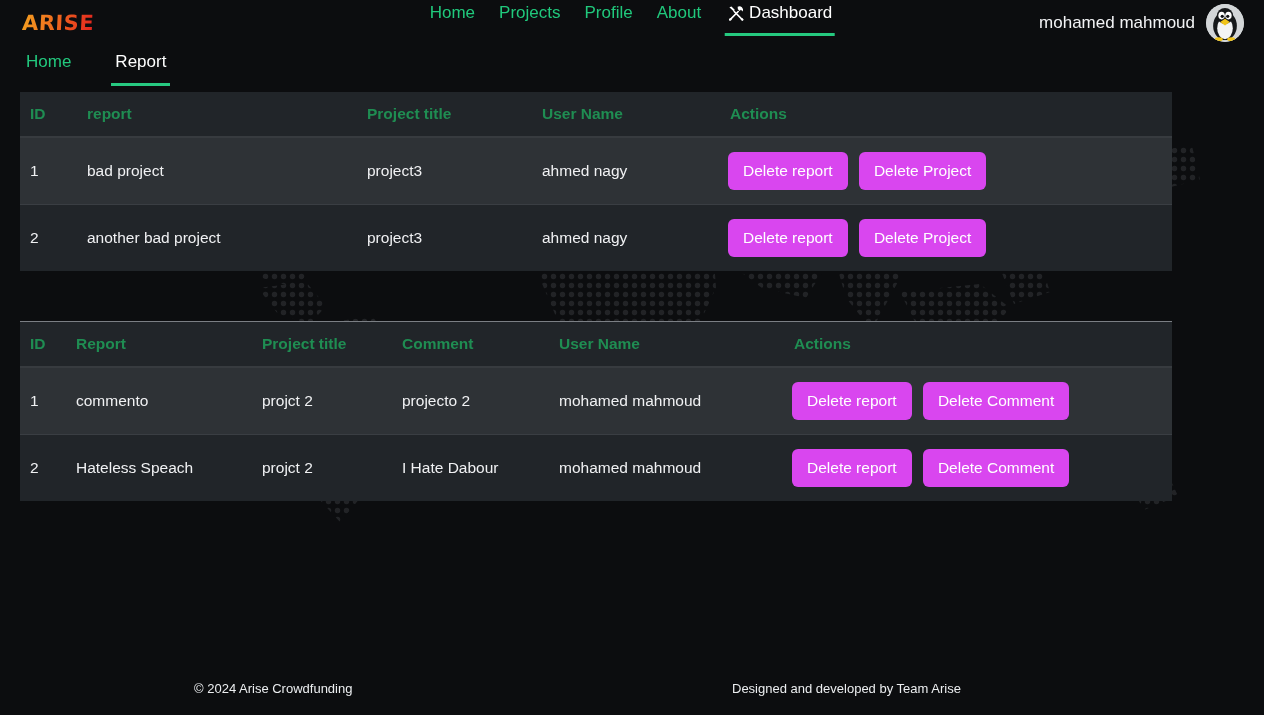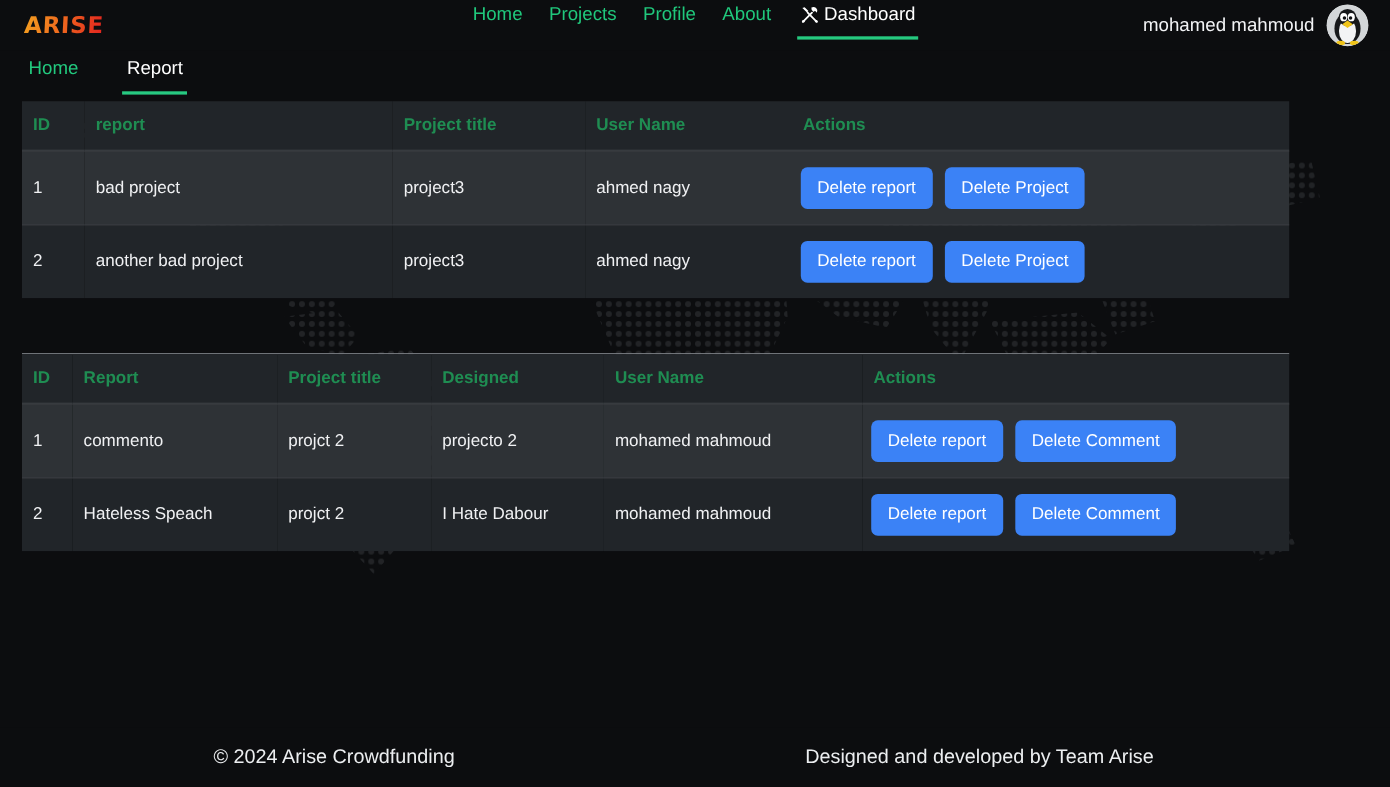--- a/index.html
+++ b/index.html
@@ -162,21 +162,21 @@
     vertical-align: middle;
     border-bottom: 1px solid #3a3e43;
   }
   tbody tr:nth-child(odd)  td { background: #2e3236; }
   tbody tr:nth-child(even) td { background: #212529; }
   tbody tr:last-child td { border-bottom: none; }
 
   .actions-cell { padding-left: 8px; white-space: nowrap; }
 
   .btn-danger {
-    background: #3b82f6;
+    background: #d946ef;
     border: none;
     border-radius: 6px;
     color: #ffffff;
     font-family: "Liberation Sans", sans-serif;
     font-size: 15.5px;
     padding: 10px 15px;
     cursor: pointer;
     margin-right: 7px;
   }
 
@@ -191,21 +191,21 @@
   #footer {
     position: absolute;
     left: 0;
     bottom: 0;
     width: 1264px;
     height: 54px;
     z-index: 6;
     background: #0c0d0f;
     display: flex;
     align-items: center;
-    font-size: 18px;
+    font-size: 13px;
     color: #eceef0;
   }
   #footer-copy { position: absolute; left: 194px; }
   #footer-credit { position: absolute; left: 732px; }
 
   
   #table-projects col.c-id     { width: 57px; }
   #table-projects col.c-report { width: 280px; }
   #table-projects col.c-proj   { width: 175px; }
   #table-projects col.c-user   { width: 188px; }
@@ -368,21 +368,21 @@
         <col class="c-proj">
       <col class="c-comment">
         <col class="c-user">
         <col class="c-act">
     </colgroup>
     <thead>
       <tr>
         <th>ID</th>
         <th>Report</th>
         <th>Project title</th>
-        <th>Designed</th>
+        <th>Comment</th>
         <th>User Name</th>
         <th>Actions</th>
       </tr>
     </thead>
     <tbody>
       <tr>
         <td>1</td>
         <td>commento</td>
         <td>projct 2</td>
         <td>projecto 2</td>

